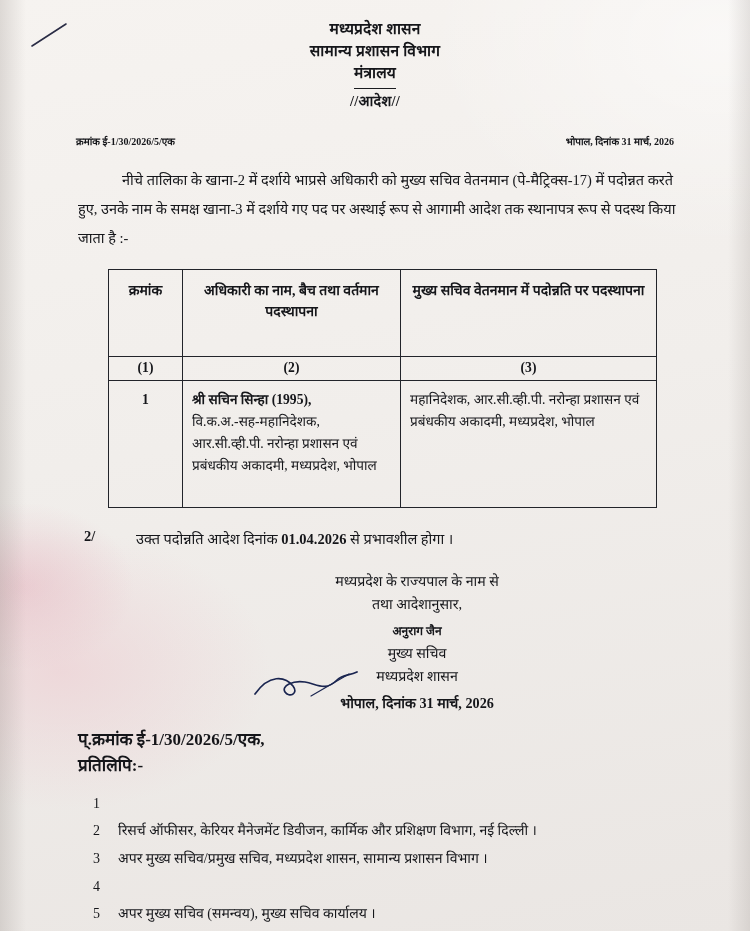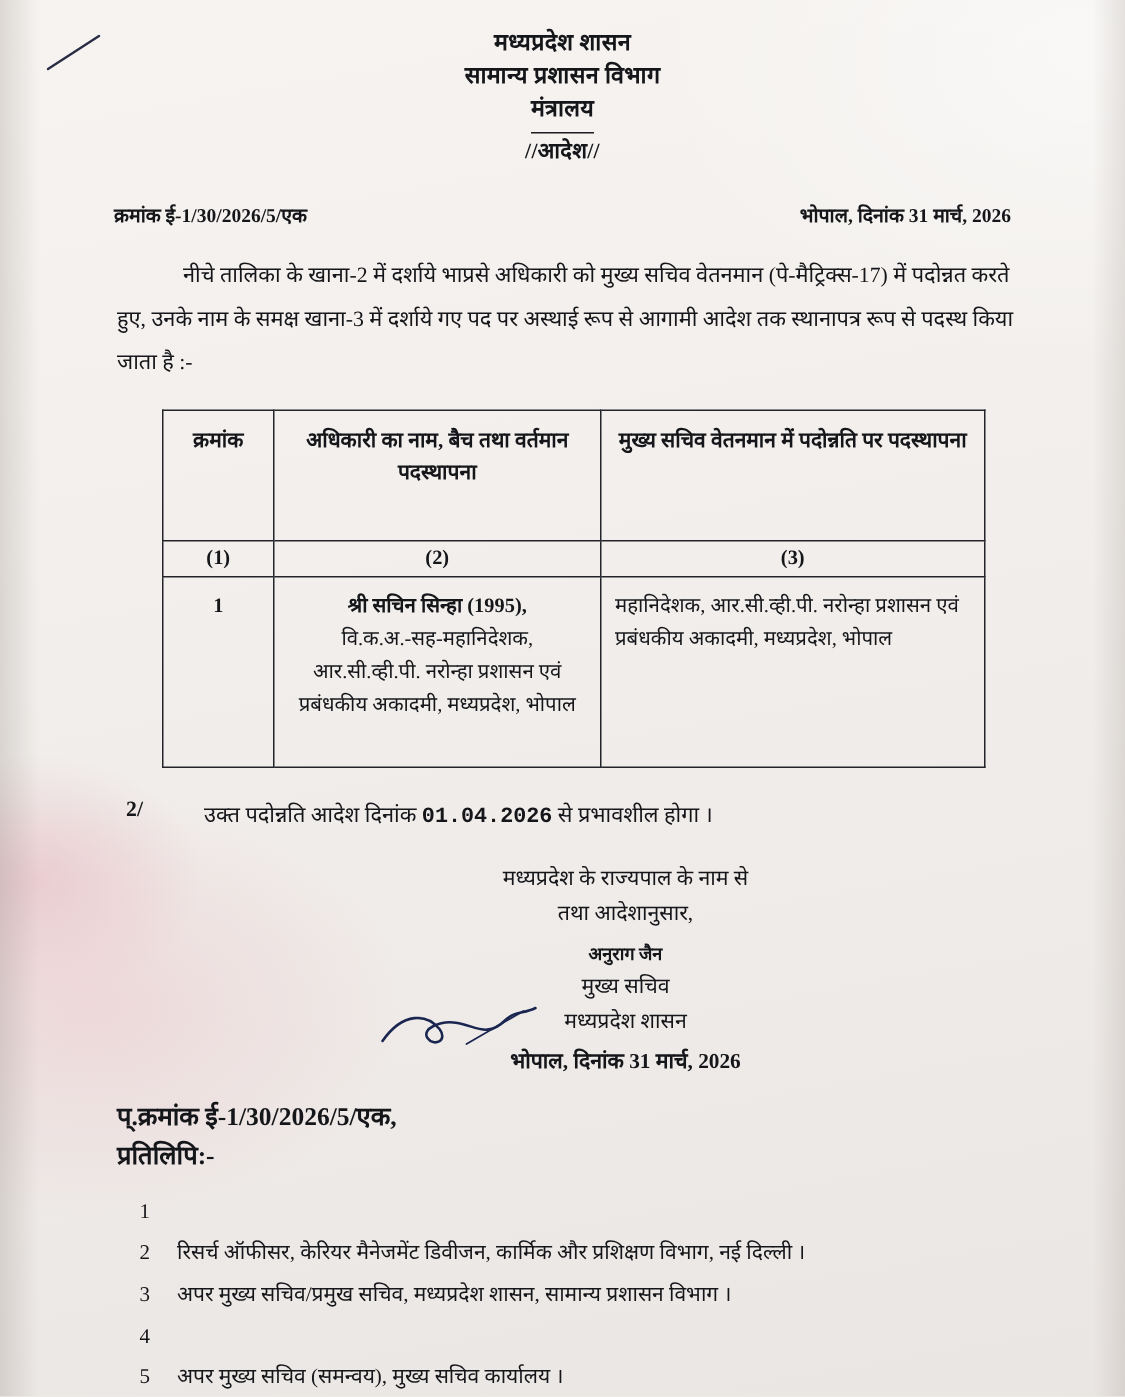--- a/index.html
+++ b/index.html
@@ -79,21 +79,21 @@
   .header .h-order {
     font-size: 14.5px;
     font-weight: 700;
     margin-top: 2px;
   }
   .ref-row {
     display: flex;
     justify-content: space-between;
     align-items: flex-end;
     margin: 22px 72px 0 76px;
-    font-size: 13px;
+    font-size: 10px;
     font-weight: 700;
     gap: 12px;
   }
   .ref-row .place {
     padding-right: 4px;
   }
   .body-para {
     margin: 18px 74px 0 78px;
     font-size: 14.5px;
     line-height: 2.02;
@@ -135,35 +135,34 @@
   }
   table.main tr.datarow td {
     line-height: 1.62;
     padding: 8px 9px 30px 9px;
   }
   table.main tr.datarow td.c-sn {
     text-align: center;
     font-weight: 700;
   }
   table.main tr.datarow td.c-officer {
-    text-align: center;
   }
   table.main tr.datarow td.c-officer .nm {
     font-weight: 700;
   }
   .clause2 {
     display: flex;
     margin: 20px 0 0 84px;
     font-size: 14.5px;
   }
   .clause2 .num {
     width: 52px;
     font-weight: 700;
   }
-  .clause2 .txt b { font-weight: 700; font-family: Liberation Mono, monospace; }
+  .clause2 .txt b { font-weight: 700; }
   .sign-block {
     margin-top: 22px;
     text-align: center;
     padding-left: 84px;
     font-size: 14.2px;
     line-height: 1.62;
   }
   .sign-block .l1, .sign-block .l2 { font-weight: 400; }
   .sign-block .name {
     font-weight: 700;

